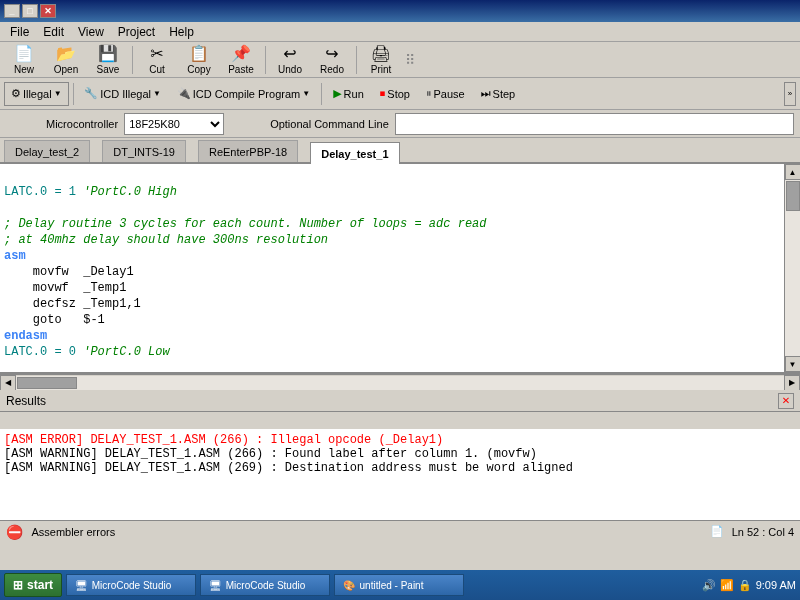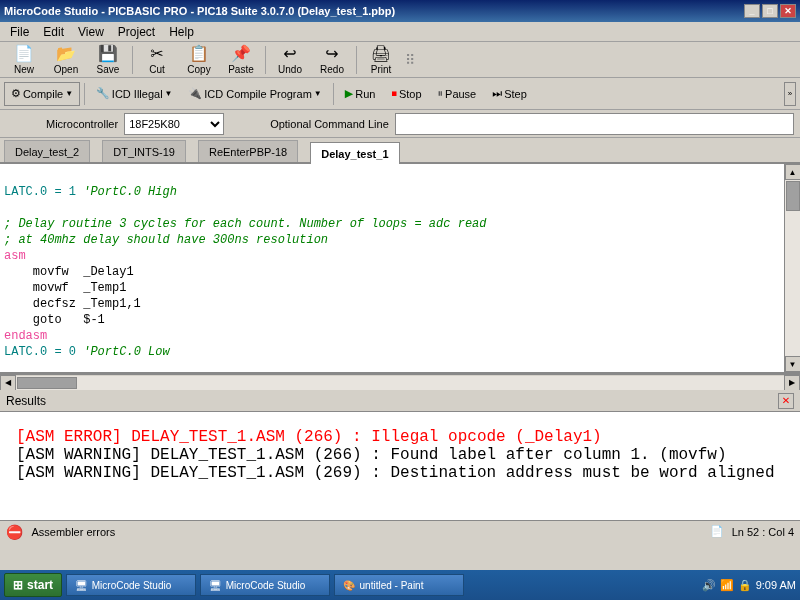--- a/index.html
+++ b/index.html
@@ -157,21 +157,21 @@
     #code-area {
       flex: 1;
       background: white;
       overflow: auto;
       font-family: 'Courier New', monospace;
       font-size: 12px;
       padding: 4px;
       position: relative;
     }
     .code-line { white-space: pre; line-height: 16px; }
-    .kw-blue { color: #ec4899; }
+    .kw-blue { color: #3b82f6; font-weight: bold; }
     .kw-green { color: #008000; font-style: italic; }
     .kw-teal { color: #008080; }
 
     #scrollbar-v {
       width: 16px;
       background: #d4d0c8;
       border-left: 1px solid #888;
       display: flex;
       flex-direction: column;
       align-items: center;
@@ -215,31 +215,32 @@
       height: 22px;
       display: flex;
       align-items: center;
       padding: 0 6px;
       border-bottom: 1px solid #888;
       justify-content: space-between;
     }
     #results-content {
       background: white;
       font-family: 'Courier New', monospace;
-      font-size: 16px;
-      padding: 16px;
+      font-size: 12px;
+      padding: 4px;
       flex: 1;
       overflow-y: auto;
     }
     .err-red { color: red; }
     .err-normal { color: black; }
     #results-panel {
       display: flex;
       flex-direction: column;
       height: 130px;
+      gap: 17px;
     }
 
     
     #statusbar {
       background: #d4d0c8;
       height: 22px;
       display: flex;
       align-items: center;
       padding: 0 6px;
       gap: 8px;
@@ -326,21 +327,20 @@
       display: flex; align-items: center; justify-content: center;
       font-size: 10px;
       cursor: pointer;
       color: red;
     }
   </style>
 </head>
 <body>
 
 <div id="titlebar">
-  <span>MicroCode Studio - PICBASIC PRO - PIC18 Suite 3.0.7.0 (Delay_test_1.pbp)</span>
   <div id="titlebar-controls">
     <div class="title-btn">_</div>
     <div class="title-btn">□</div>
     <div class="title-btn" style="background:#cc4444;color:white;">✕</div>
   </div>
 </div>
 
 <div id="menubar">
   <span class="menu-item">File</span>
   <span class="menu-item">Edit</span>
@@ -388,21 +388,21 @@
   <div class="tb-btn">
     <span class="tb-icon">🖨</span>
     <span>Print</span>
   </div>
   <div class="gripper">⠿</div>
 </div>
 
 <div id="toolbar2">
   <div id="compile-btn">
     <span>⚙</span>
-    <span>Compile</span>
+    <span>Illegal</span>
     <span style="font-size:8px;">▼</span>
   </div>
   <div class="tb2-separator"></div>
   <div class="tb2-btn">
     <span>🔧</span>
     <span>ICD Illegal</span>
     <span style="font-size:8px;">▼</span>
   </div>
   <div class="tb2-btn">
     <span>🔌</span>

